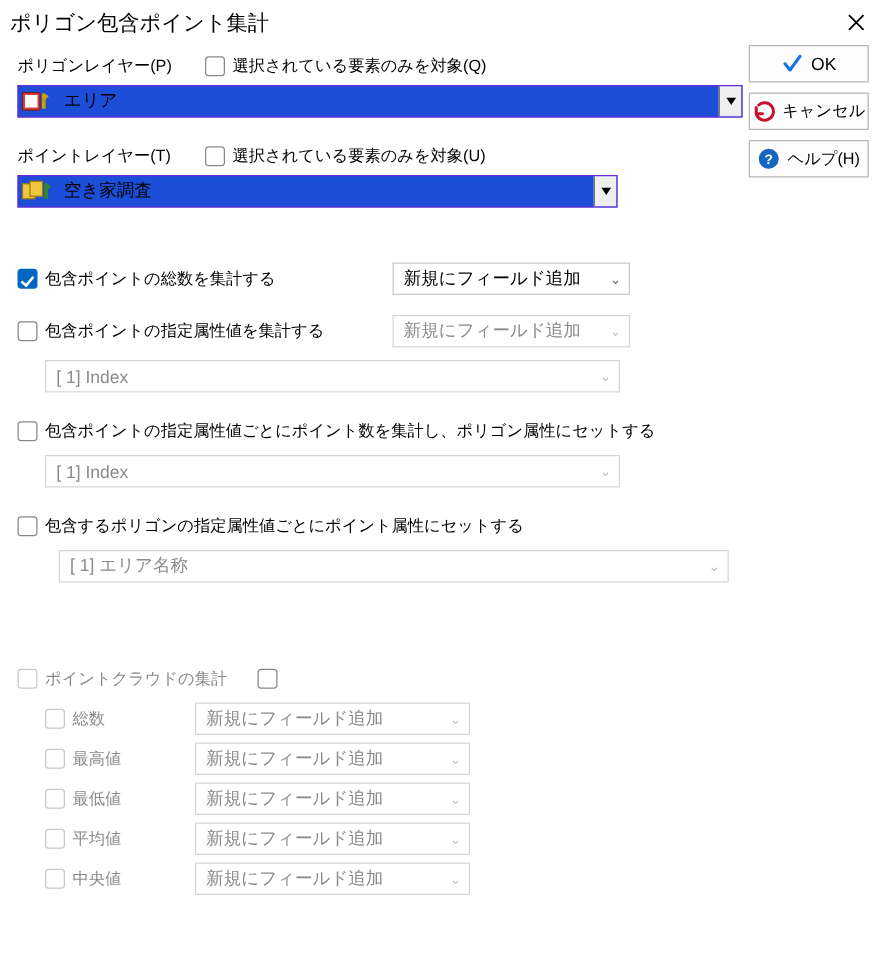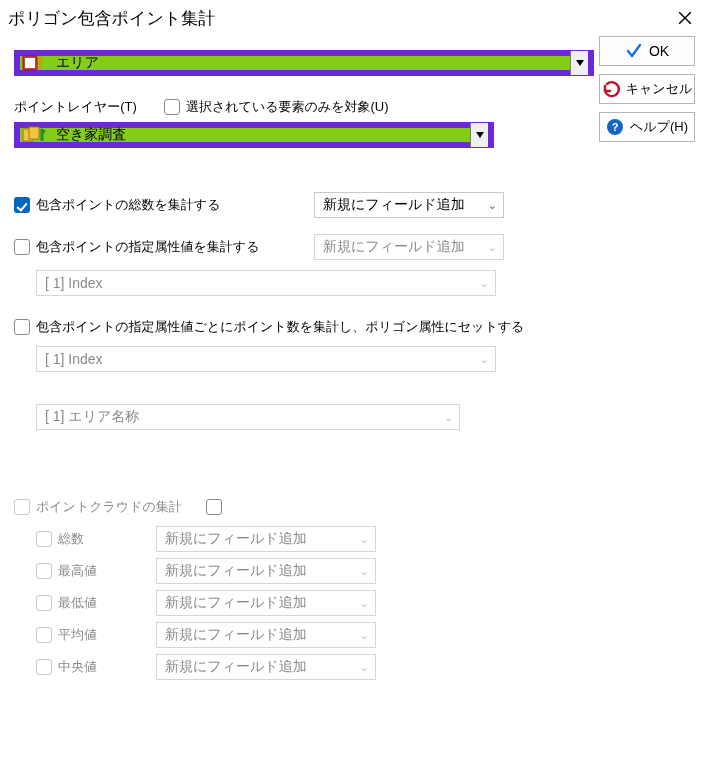--- a/index.html
+++ b/index.html
@@ -72,22 +72,22 @@
   .chk-disabled{
     appearance:none;
     width:16px;height:16px;
     border:1px solid #c8c8c8;
     border-radius:3px;
     background:#fff;
   }
   .combo {
     display:flex;
     align-items:center;
-    border:6px solid #6d28d9;
-    background:#84cc16;
+    border:1px solid #6d28d9;
+    background:#1d4ed8;
     height:26px;
     position:relative;
   }
   .combo .icon-slot{
     width:32px;height:24px;
     display:flex;align-items:center;justify-content:center;
     flex:0 0 auto;
   }
   .combo .combo-text{
     flex:1;
@@ -194,20 +194,27 @@
       <span class="ico">
         <svg viewBox="0 0 18 18">
             <circle cx="9" cy="9" r="8" fill="#1566c0"></circle>
             <text x="9" y="13" text-anchor="middle" font-size="11" font-weight="bold" fill="#fff" font-family="Arial">?</text>
           </svg>
       </span>
       <span>ヘルプ(H)</span>
     </div>
   </div>
 
+  <div class="row">
+    <div class="label-left">ポリゴンレイヤー(P)</div>
+    <label class="chkline">
+      <span class="chk-off"></span>
+      <span>選択されている要素のみを対象(Q)</span>
+    </label>
+  </div>
   <div style="height:6px"></div>
   <div class="combo" style="width:580px">
     <span class="icon-slot">
       <svg viewBox="0 0 28 20" width="28" height="20">
         <rect x="1" y="3" width="14" height="14" rx="1" fill="#d64040" stroke="#7a1d1d"></rect>
         <rect x="3" y="5" width="10" height="10" fill="#fff"></rect>
         <path d="M18 4 L18 16" stroke="#c9a000" stroke-width="3"></path>
         <path d="M17 3 L22 6 L19 9 Z" fill="#c9a000"></path>
       </svg>
     </span>
@@ -286,22 +293,26 @@
     <span>包含ポイントの指定属性値ごとにポイント数を集計し、ポリゴン属性にセットする</span>
   </label>
   <div class="mini-gap"></div>
   <div class="select-lite disabled" style="width:460px;margin-left:22px">
     <span>[ 1] Index</span>
     <span class="caret">⌄</span>
   </div>
 
   <div class="section-gap"></div>
 
-  <div class="mini-gap"></div>
-  <div class="select-lite disabled" style="width:424px;margin-left:22px">
+  <label class="chkline">
+    <span class="chk-off"></span>
+    <span>包含するポリゴンの指定属性値ごとにポイント属性にセットする</span>
+  </label>
+  <div class="mini-gap"></div>
+  <div class="select-lite disabled" style="width:536px;margin-left:33px">
     <span>[ 1] エリア名称</span>
     <span class="caret">⌄</span>
   </div>
 
   <div class="section-gap"></div>
 
   <div class="row" style="gap:24px;margin-top:46px;">
     <label class="chkline">
       <span class="chk-disabled"></span>
       <span class="disabled-text">ポイントクラウドの集計</span>

